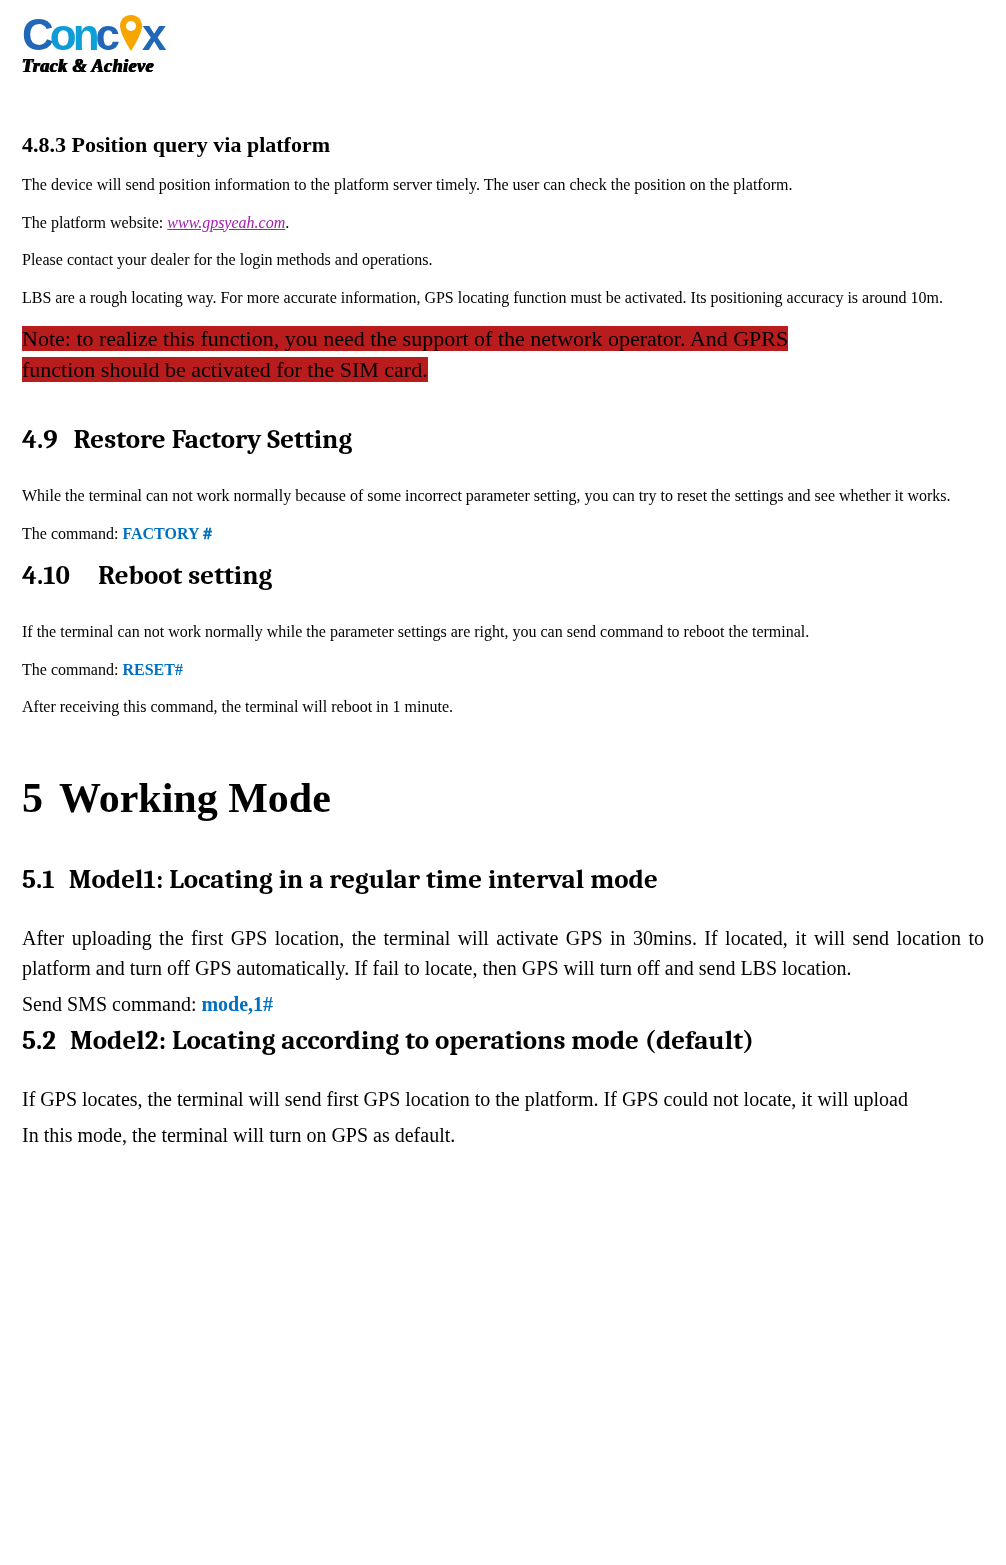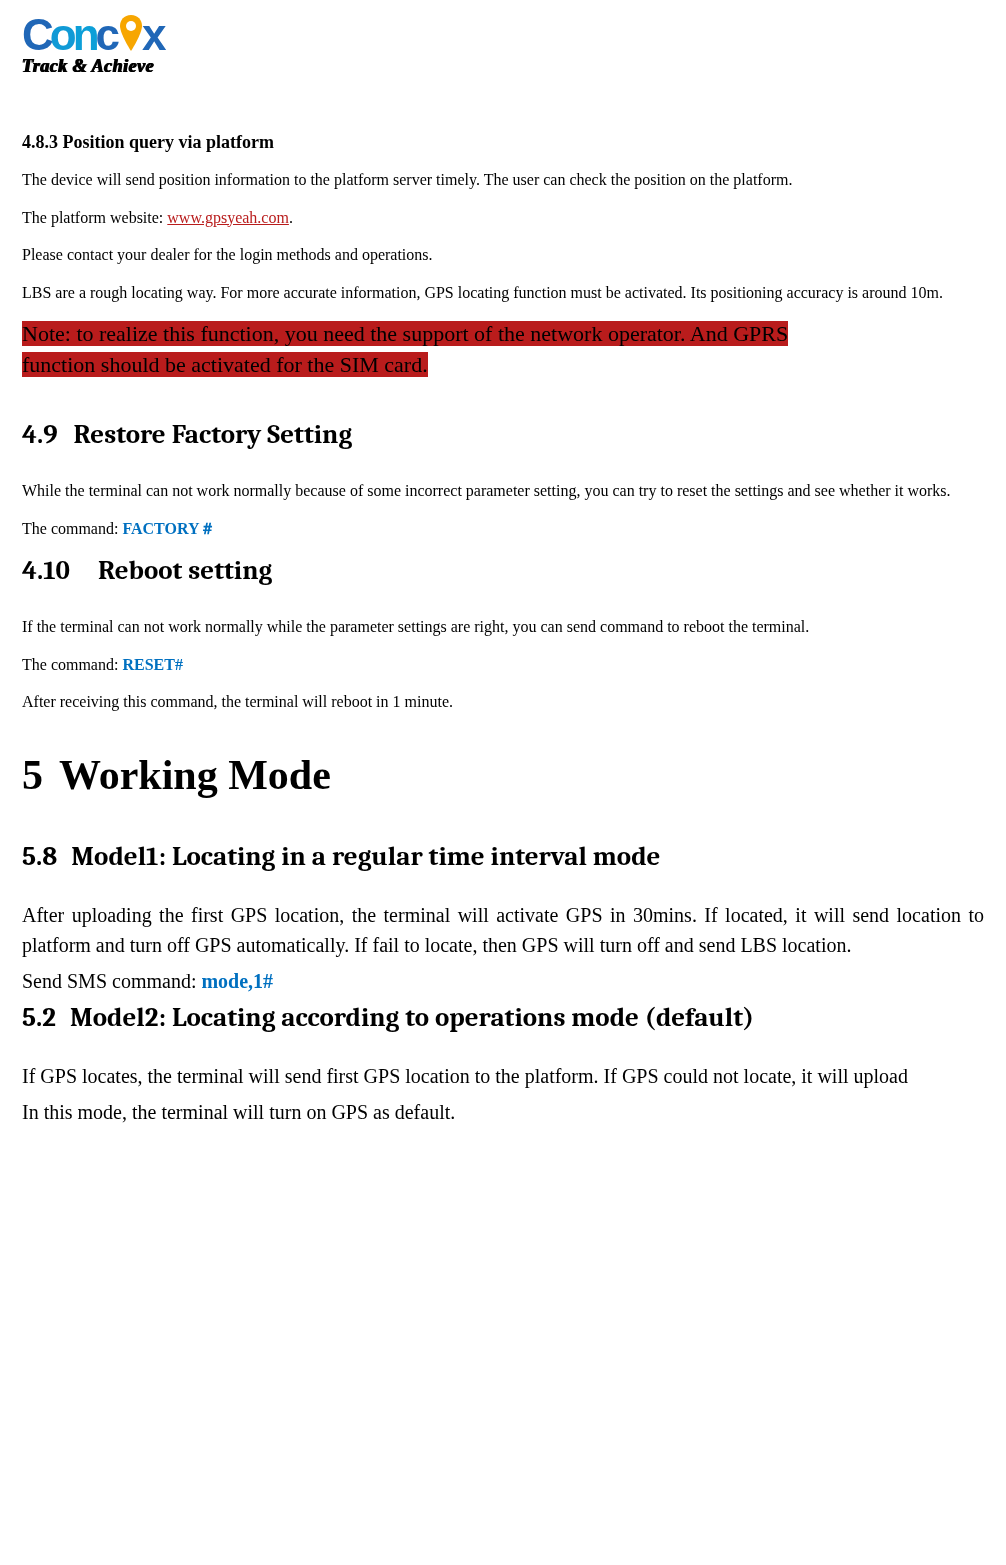--- a/index.html
+++ b/index.html
@@ -43,37 +43,38 @@
       font-weight: bold;
       font-style: italic;
       text-align: left;
       margin-top: -4px;
       padding-right: 4px;
       text-shadow: 0.7px 0 #000, -0.7px 0 #000;
       letter-spacing: 0.5px;
     }
 
     h3.subheading {
-      font-size: 18px;
+      font-size: 22px;
       font-weight: bold;
       margin-bottom: 16px;
     }
     p.body {
       font-size: 16px;
       line-height: 1.35;
       margin-bottom: 16px;
     }
     p.body-sm {
       font-size: 20px;
       line-height: 1.5;
       margin-bottom: 6px;
     }
     .link-hyper {
-      color: #b91c1c;
+      color: #a21caf;
       text-decoration: underline;
+      font-style: italic;
     }
     .note-box {
       font-size: 22px;
       line-height: 1.4;
       text-align: justify;
       margin-bottom: 38px;
     }
     .note-box .hl {
       background-color: #b91c1c;
       margin-top: 28px;
@@ -87,21 +88,21 @@
     .h2-mid .num { margin-right: 16px; }
     .h2-mid10 .num { margin-right: 28px; }
     .cmd-blue {
       color: #0070c0;
       font-weight: bold;
     }
     .h1-big {
       font-family: "Times New Roman", serif;
       font-size: 42px;
       font-weight: bold;
-      margin-top: 38px;
+      margin-top: 56px;
       margin-bottom: 42px;
     }
     .h1-big .num { margin-right: 16px; }
     .h2-model {
       font-family: Cambria, "Times New Roman", serif;
       font-size: 27px;
       font-weight: bold;
       margin-bottom: 28px;
     }
     .h2-model .num { margin-right: 14px; }
@@ -166,21 +167,21 @@
   </p>
   <p class="body">After receiving this command, the terminal will reboot in 1 minute.</p>
 
   
   <h1 class="h1-big">
     <span class="num">5</span><span>Working Mode</span>
   </h1>
 
   
   <h2 class="h2-model">
-    <span class="num">5.8</span><span>Model1: Locating in a regular time interval mode</span>
+    <span class="num">5.1</span><span>Model1: Locating in a regular time interval mode</span>
   </h2>
   <p class="body-sm justify">After uploading the first GPS location, the terminal will activate GPS in 30mins. If located, it will send location to platform and turn off GPS automatically. If fail to locate, then GPS will turn off and send LBS location.</p>
   <p class="body-sm sp-after-lg">
     <span>Send SMS command: </span><span class="cmd-blue">mode,1#</span>
   </p>
 
   
   <h2 class="h2-model">
     <span class="num">5.2</span><span>Model2: Locating according to operations mode (default)</span>
   </h2>

